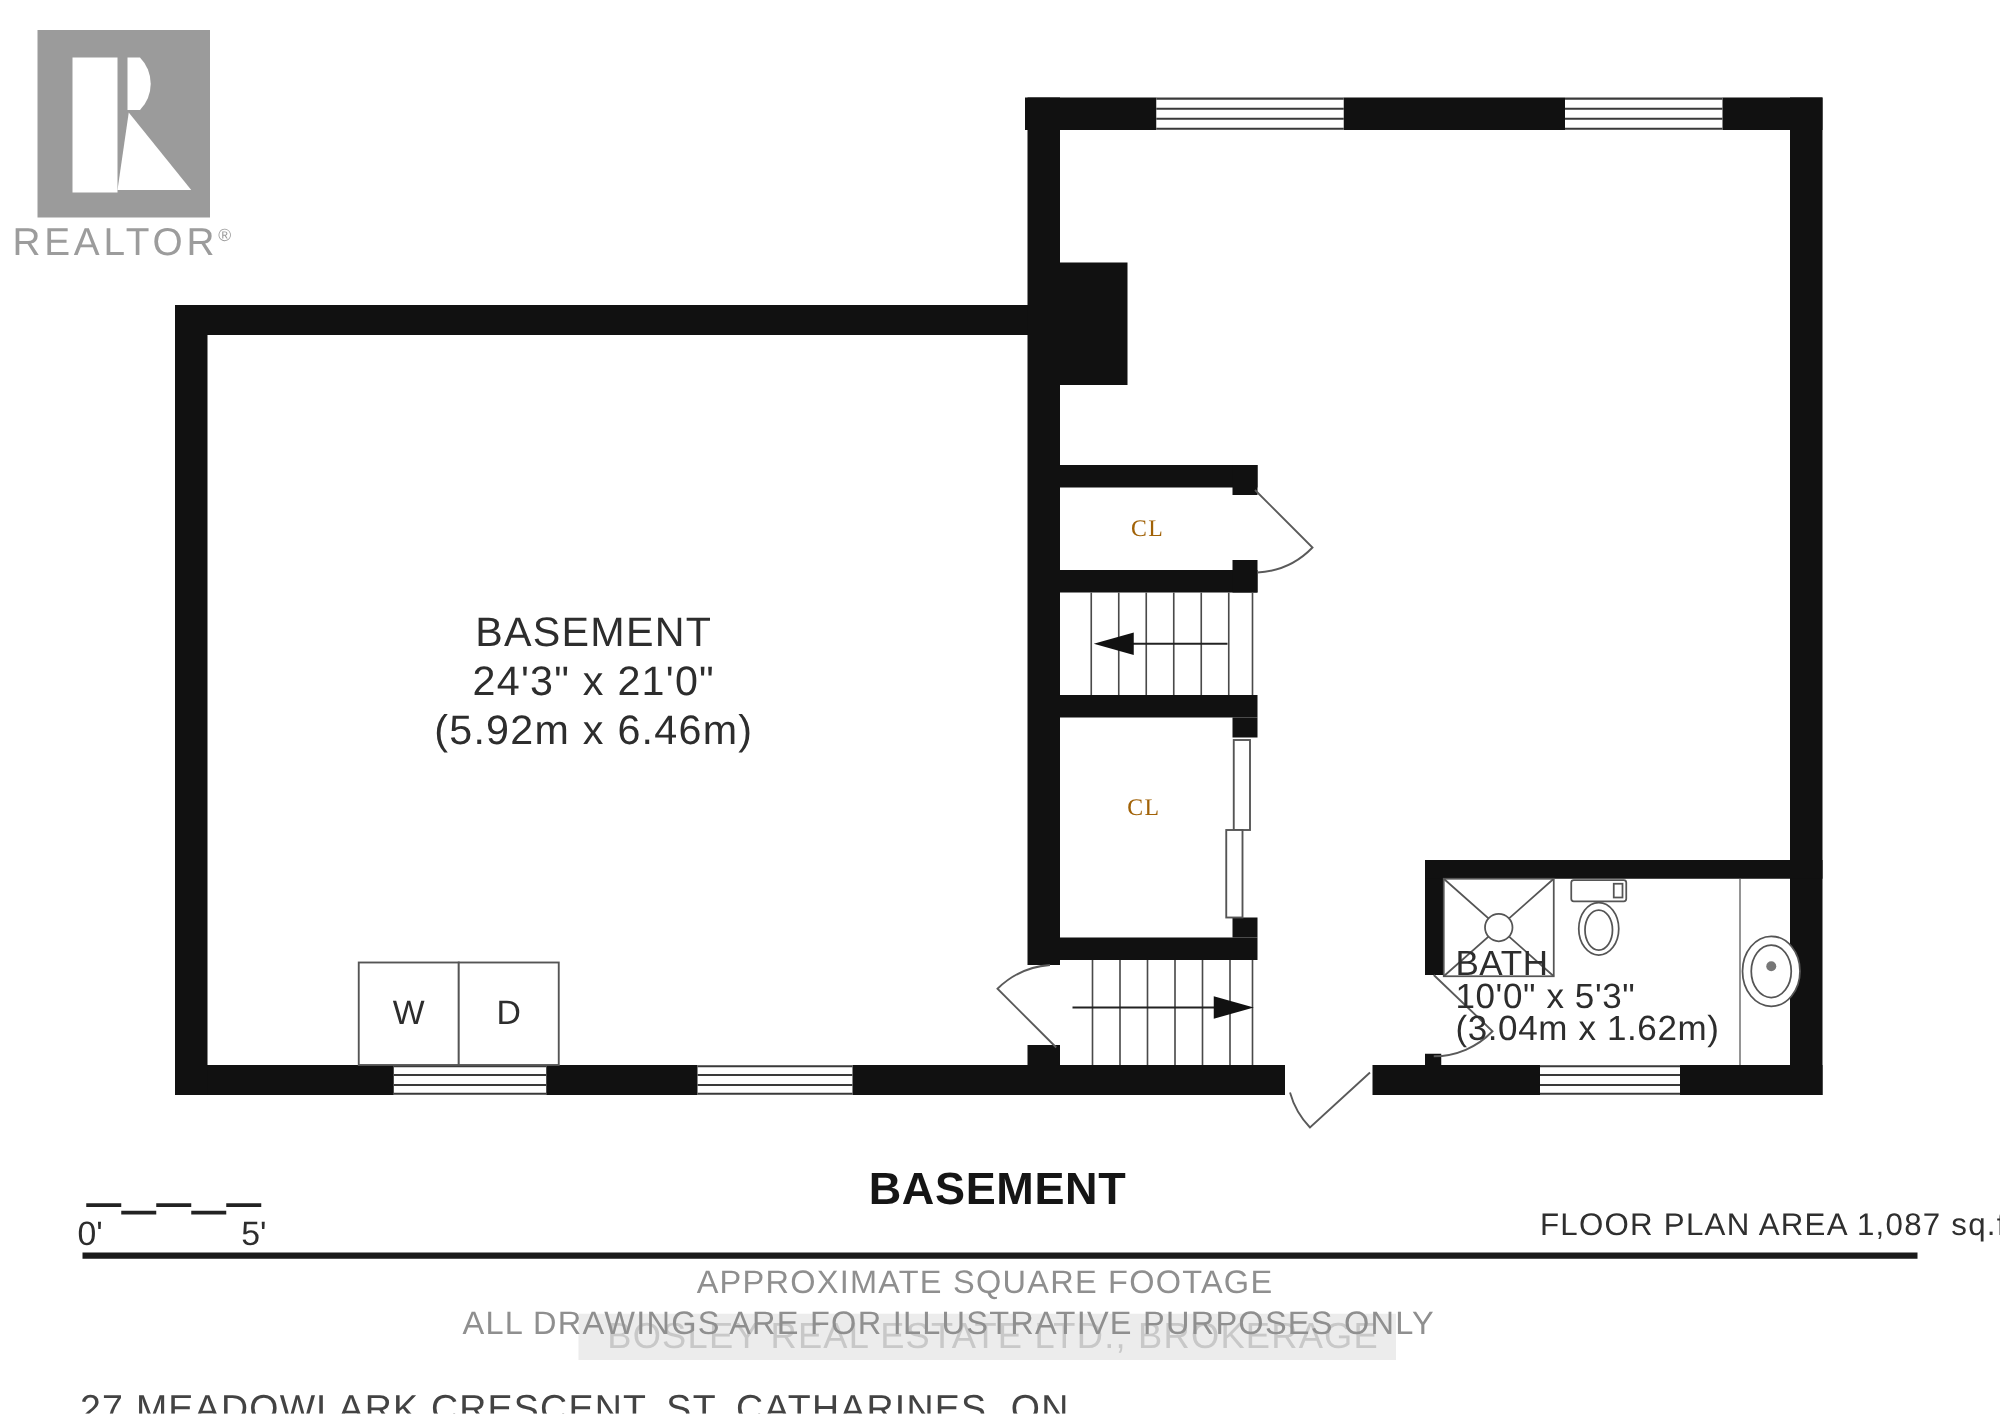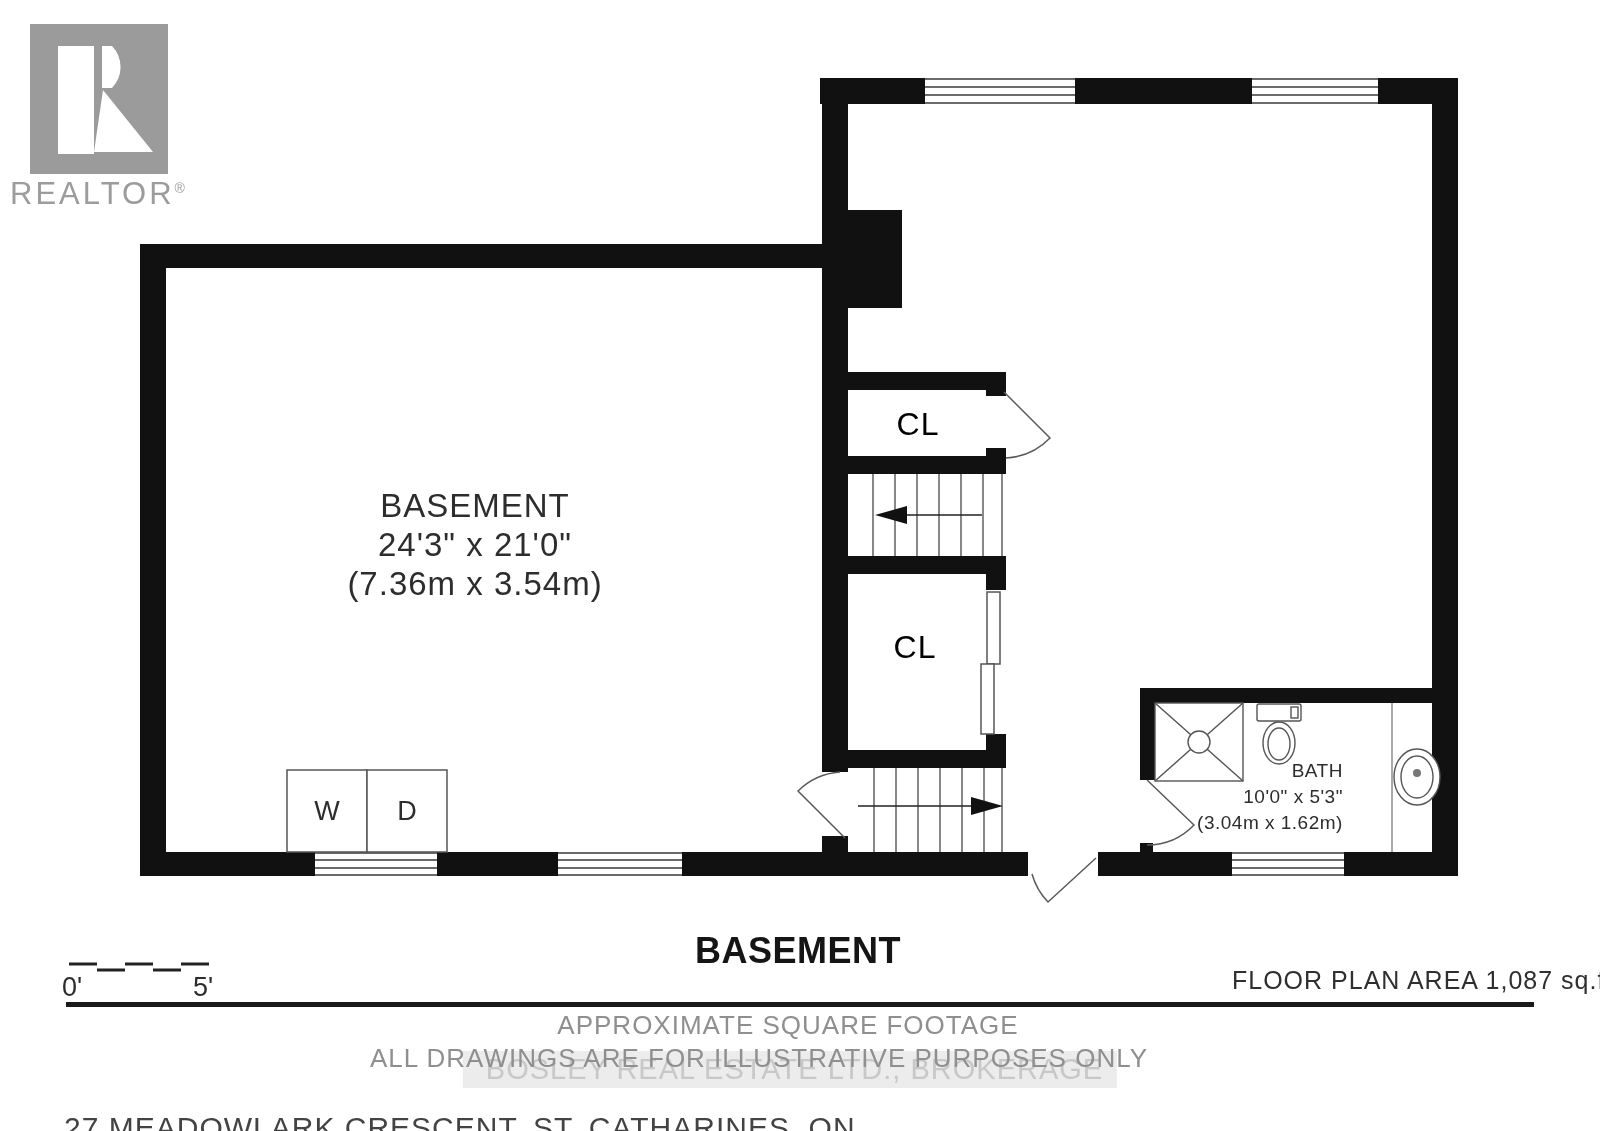--- a/index.html
+++ b/index.html
@@ -3,22 +3,22 @@
 <meta charset="utf-8">
 <style>
   html,body{margin:0;padding:0;background:#ffffff;}
   #canvas{
     position:relative;width:1600px;height:1131px;background:#ffffff;overflow:hidden;
     font-family:"Liberation Sans", sans-serif;
   }
   #plan-svg{position:absolute;left:0;top:0;width:1600px;height:1131px;}
   .lbl{position:absolute;white-space:nowrap;}
   .room-lbl{color:#2d2d2d;font-size:33px;line-height:39px;letter-spacing:1px;text-align:center;transform:translateX(-50%);}
-  .bath-lbl{color:#2d2d2d;font-size:19px;line-height:26px;letter-spacing:0.5px;text-align:right;transform:translateX(-50%);}
-  .cl-lbl{color:#000000;font-size:32px;letter-spacing:1px;transform:translate(-50%,-50%);}
+  .bath-lbl{color:#2d2d2d;font-size:28px;line-height:26px;letter-spacing:0.5px;text-align:left;transform:translateX(-50%);}
+  .cl-lbl{color:#a16207;font-size:19px;letter-spacing:1px;transform:translate(-50%,-50%);font-family:Liberation Serif, serif;}
   .wd-lbl{color:#2d2d2d;font-size:27px;transform:translate(-50%,-50%);}
   .floor-title{color:#151515;font-size:36px;font-weight:700;letter-spacing:0.5px;transform:translateX(-50%);}
   .scale-lbl{color:#2d2d2d;font-size:27px;}
   .area-lbl{color:#2f2f2f;font-size:25px;letter-spacing:1px;}
   .disclaimer{color:#8f8f8f;font-size:26px;letter-spacing:1px;text-align:center;transform:translateX(-50%);}
   .watermark{
     background:#ececec;color:#c8c8c8;font-size:29px;letter-spacing:1px;
     padding:2px 14px;transform:translateX(-50%);
   }
   .address{color:#434343;font-size:30px;letter-spacing:1px;}
@@ -140,21 +140,21 @@
     <rect x="66" y="1002" width="1468" height="5" fill="#1a1a1a"></rect>
   </svg>
 
   <div class="lbl logo-text" style="left:10px;top:176px;">
     <span>REALTOR</span><sup>®</sup>
   </div>
 
   <div class="lbl room-lbl" style="left:475px;top:486px;">
     <div>BASEMENT</div>
     <div>24'3" x 21'0"</div>
-    <div>(7.36m x 3.54m)</div>
+    <div>(5.92m x 6.46m)</div>
   </div>
 
 
   <div class="lbl bath-lbl" style="left:1270px;top:758px;">
     <div>BATH</div>
     <div>10'0" x 5'3"</div>
     <div>(3.04m x 1.62m)</div>
   </div>
 
   <div class="lbl cl-lbl" style="left:918px;top:424px;">CL</div>

